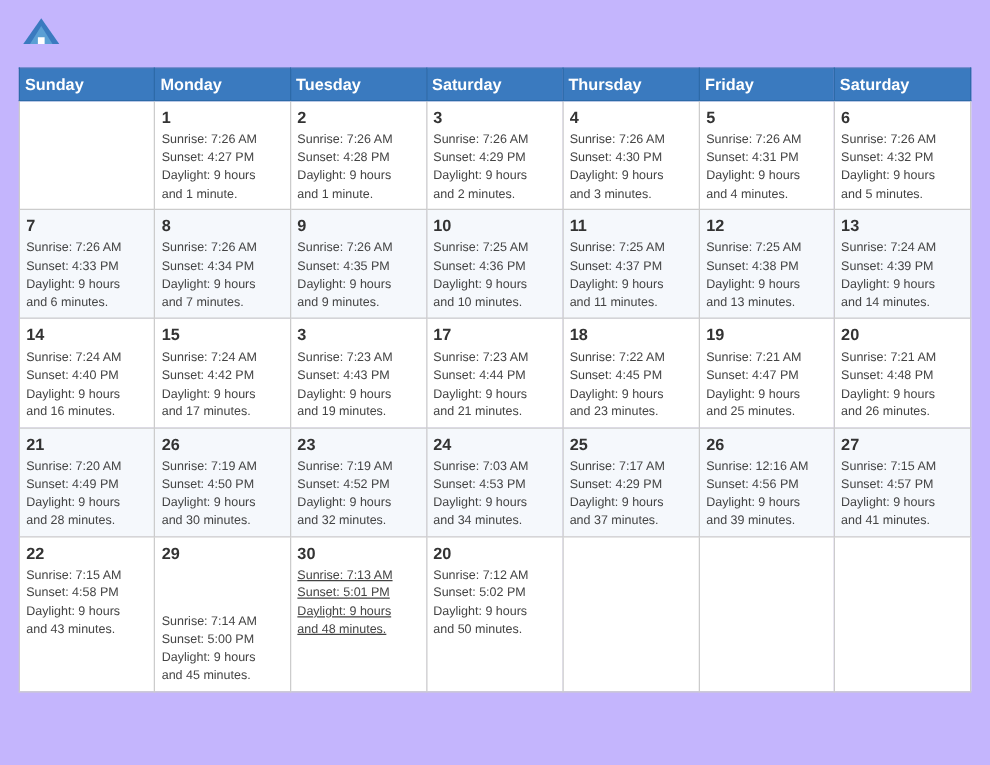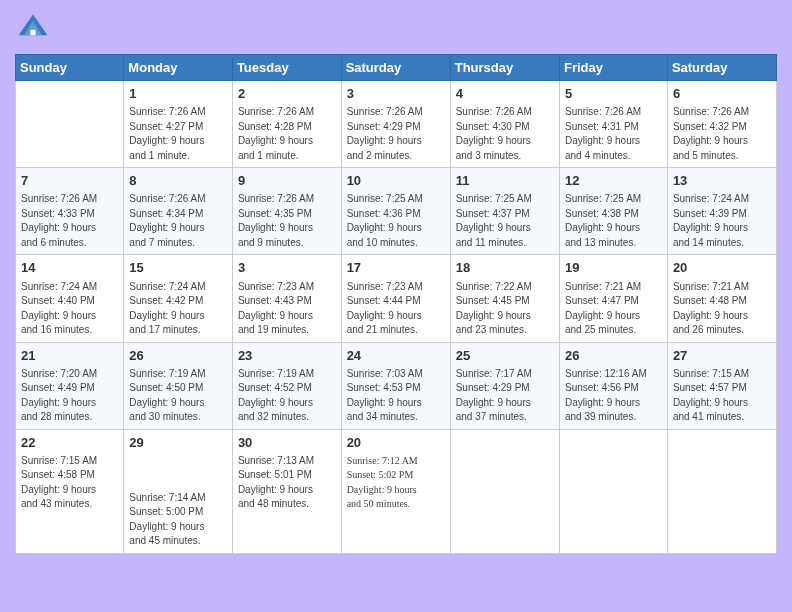--- a/index.html
+++ b/index.html
@@ -346,28 +346,28 @@
           </td>
           <td>
             <span class="day-number">29</span>
             <div class="day-info" style="white-space: pre-line; margin-top: 39px;">Sunrise: 7:14 AM
 Sunset: 5:00 PM
 Daylight: 9 hours
 and 45 minutes.</div>
           </td>
           <td>
             <span class="day-number">30</span>
-            <div class="day-info" style="white-space: pre-line;">Sunrise: 7:13 AM
+            <div class="day-info" style="white-space: pre-line; text-decoration: underline;">Sunrise: 7:13 AM
 Sunset: 5:01 PM
 Daylight: 9 hours
 and 48 minutes.</div>
           </td>
           <td>
             <span class="day-number">20</span>
-            <div class="day-info" style="white-space: pre-line; font-family: Liberation Serif, serif;">Sunrise: 7:12 AM
+            <div class="day-info" style="white-space: pre-line;">Sunrise: 7:12 AM
 Sunset: 5:02 PM
 Daylight: 9 hours
 and 50 minutes.</div>
           </td>
           <td class="empty-cell"></td>
           <td class="empty-cell"></td>
           <td class="empty-cell"></td>
         </tr>
       </tbody>
   </table>

